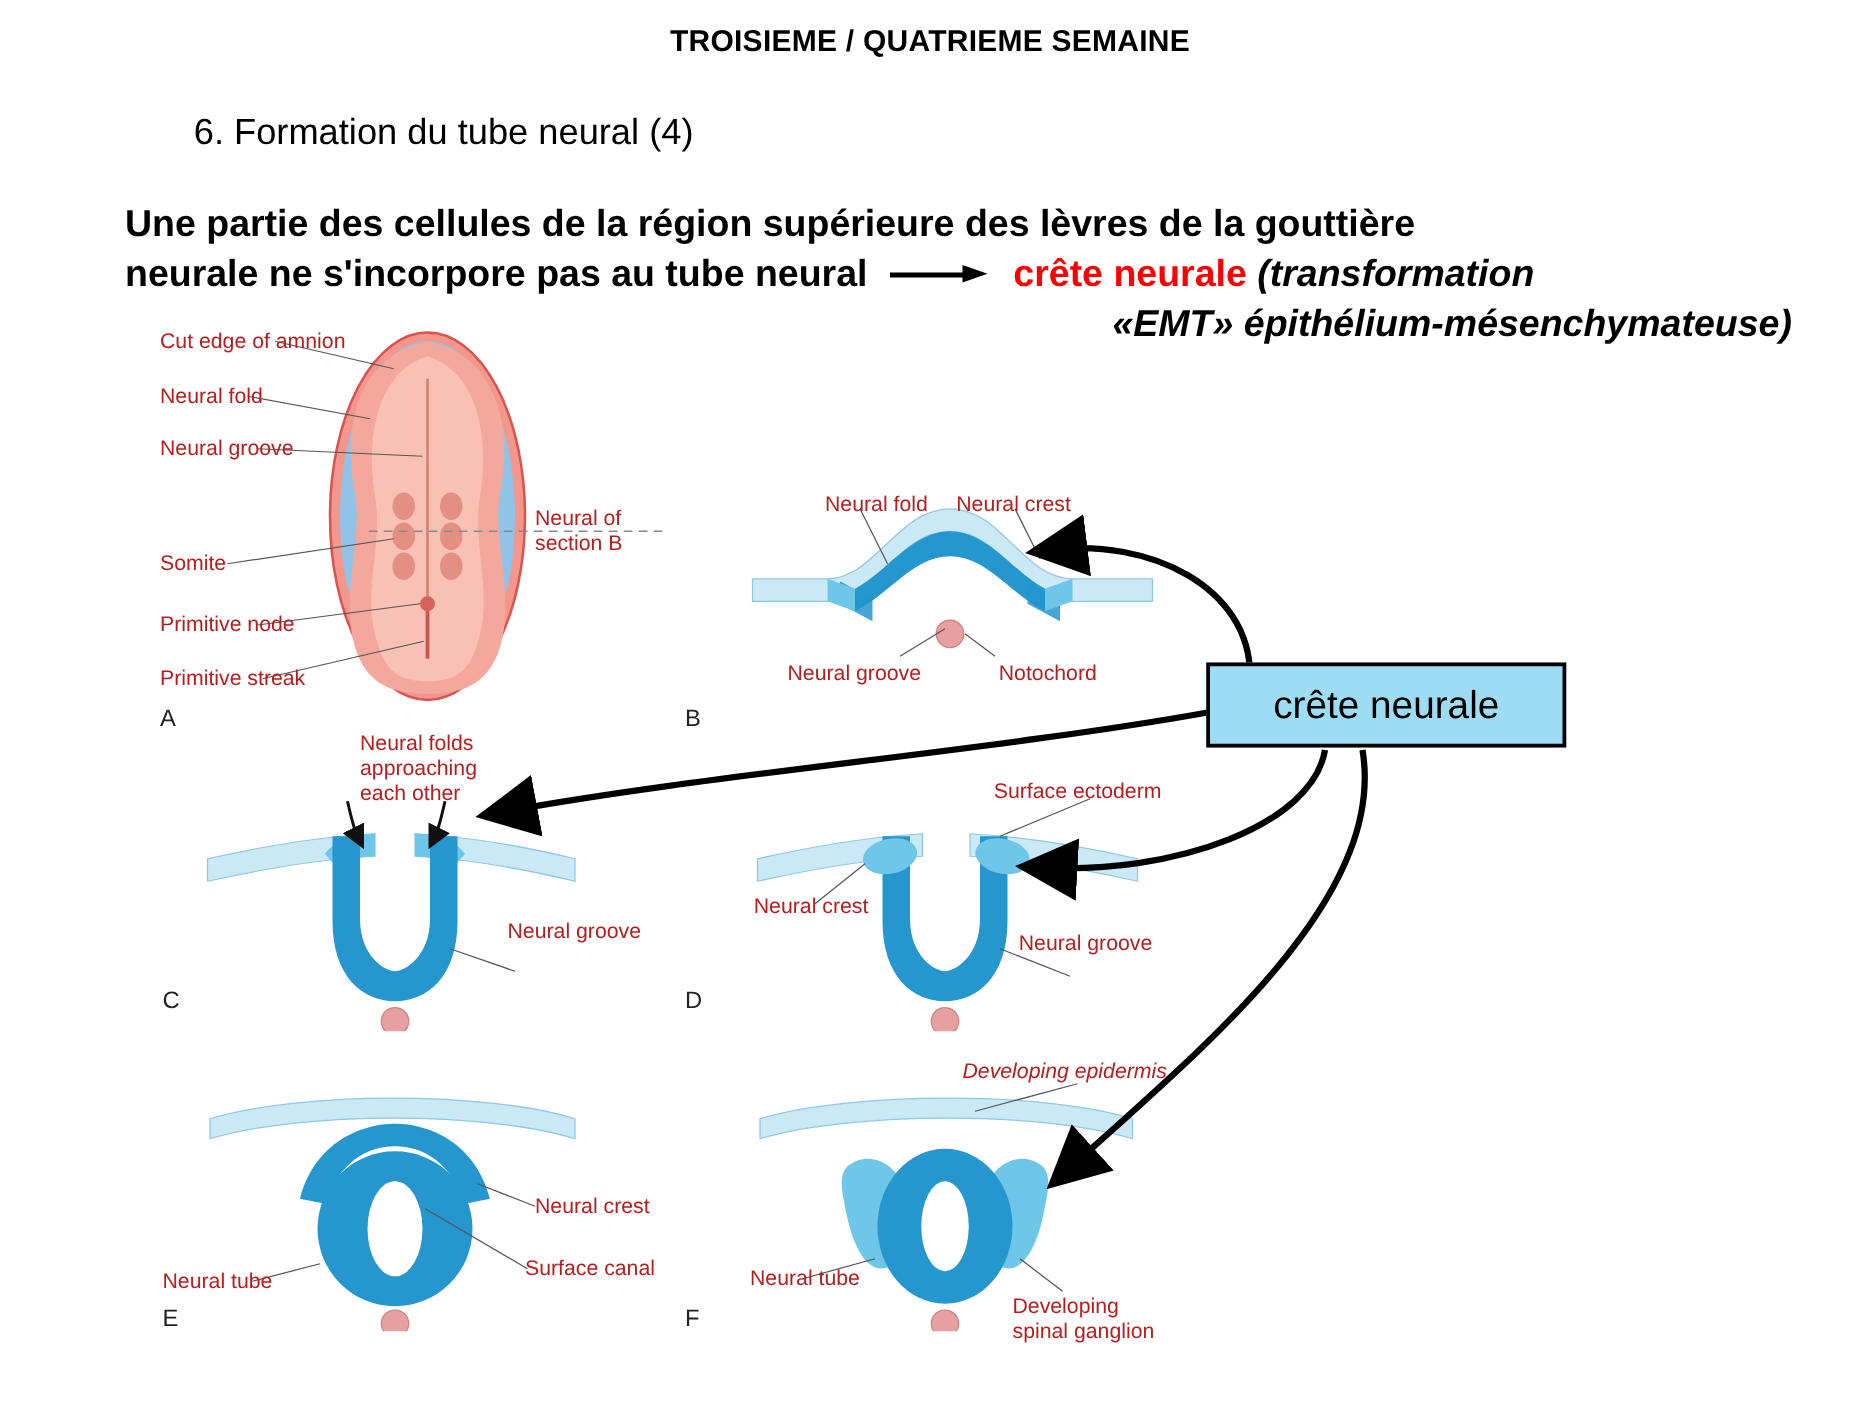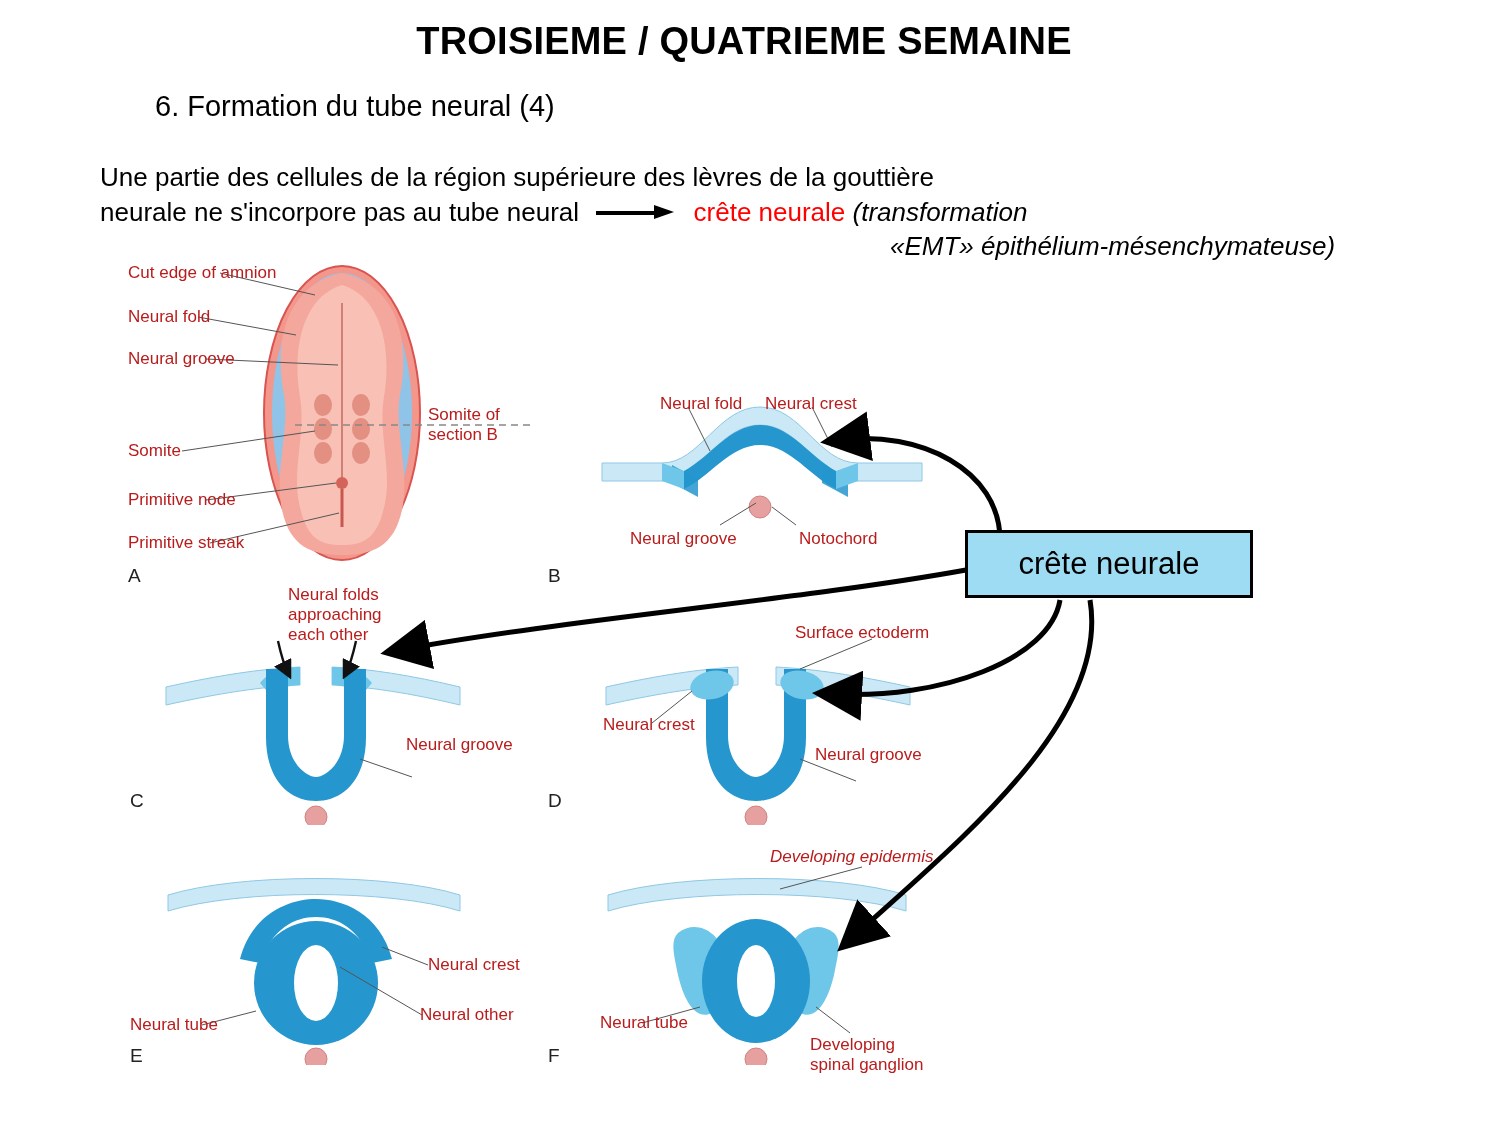--- a/index.html
+++ b/index.html
@@ -19,35 +19,36 @@
     position: absolute;
     left: 0; top: 0;
     width: 1500px;
     height: 1125px;
   }
   .title {
     position: absolute;
     left: 0; top: 20px;
     width: 1488px;
     text-align: center;
-    font-size: 38px;
+    font-size: 24px;
     font-weight: bold;
     letter-spacing: 0.2px;
   }
   .subtitle {
     position: absolute;
     left: 155px; top: 90px;
     font-size: 29px;
   }
   .para {
     position: absolute;
     left: 100px; top: 160px;
     width: 1330px;
-    font-size: 26px;
+    font-size: 30px;
     line-height: 1.33;
+    font-weight: bold;
   }
   .para .red {
     color: #ff0000;
   }
   .para .ital {
     font-style: italic;
   }
   .para-line2 {
     display: block;
     white-space: nowrap;
@@ -178,21 +179,21 @@
       <line x1="72" y1="196" x2="205" y2="176" stroke="#555" stroke-width="1"></line>
       <line x1="96" y1="245" x2="226" y2="228" stroke="#555" stroke-width="1"></line>
       <line x1="100" y1="288" x2="229" y2="258" stroke="#555" stroke-width="1"></line>
     </svg>
     <div class="fig-label" style="left:18px;top:8px;">Cut edge of amnion</div>
     <div class="fig-label" style="left:18px;top:52px;">Neural fold</div>
     <div class="fig-label" style="left:18px;top:94px;">Neural groove</div>
     <div class="fig-label" style="left:18px;top:186px;">Somite</div>
     <div class="fig-label" style="left:18px;top:235px;">Primitive node</div>
     <div class="fig-label" style="left:18px;top:278px;">Primitive streak</div>
-    <div class="fig-label" style="left:318px;top:150px;">Somite of</div>
+    <div class="fig-label" style="left:318px;top:150px;">Neural of</div>
     <div class="fig-label" style="left:318px;top:170px;">section B</div>
     <div class="panel-letter" style="left:18px;top:310px;">A</div>
 
     <svg width="330" height="180" viewBox="0 0 330 180" style="position:absolute;left:490px;top:130px;">
 
       <path d="M2 78 L62 78 C 100 78 118 22 160 22 C 202 22 218 78 258 78 L322 78 L322 96 L258 96 C 218 96 202 40 160 40 C 118 40 100 96 62 96 L2 96 Z" fill="#cbe8f7" stroke="#8fc8e4" stroke-width="1"></path>
 
       <path d="M84 86 C 110 72 130 40 160 40 C 190 40 210 72 236 86 L236 104 C 210 92 190 60 160 60 C 130 60 110 92 84 104 Z" fill="#2596ce"></path>
       <path d="M72 80 L98 94 L98 112 L72 98 Z" fill="#2596ce" opacity="0.85"></path>
       <path d="M222 80 L248 94 L248 112 L222 98 Z" fill="#2596ce" opacity="0.85"></path>
@@ -261,21 +262,21 @@
 
       <ellipse cx="156" cy="128" rx="62" ry="62" fill="#2596ce"></ellipse>
       <ellipse cx="156" cy="128" rx="22" ry="38" fill="#ffffff"></ellipse>
       <circle cx="156" cy="204" r="11" fill="#e7a0a0" stroke="#cf8383" stroke-width="1"></circle>
       <line x1="222" y1="92" x2="268" y2="110" stroke="#555" stroke-width="1"></line>
       <line x1="180" y1="112" x2="262" y2="160" stroke="#555" stroke-width="1"></line>
       <line x1="96" y1="156" x2="42" y2="170" stroke="#555" stroke-width="1"></line>
     </svg>
     <div class="fig-label" style="left:318px;top:700px;">Neural crest</div>
     <div class="fig-label" style="left:20px;top:760px;">Neural tube</div>
-    <div class="fig-label" style="left:310px;top:750px;">Neural other</div>
+    <div class="fig-label" style="left:310px;top:750px;">Surface canal</div>
     <div class="panel-letter" style="left:20px;top:790px;">E</div>
 
     <svg width="360" height="210" viewBox="0 0 360 210" style="position:absolute;left:490px;top:600px;">
       <path d="M8 40 C 80 18 236 18 306 40 L306 56 C 236 34 80 34 8 56 Z" fill="#cbe8f7" stroke="#8fc8e4" stroke-width="1"></path>
 
       <path d="M78 78 C 96 64 118 76 126 100 C 134 124 128 150 112 158 C 96 166 84 146 78 120 C 74 100 70 86 78 78 Z" fill="#6ec6e8"></path>
       <path d="M234 78 C 216 64 194 76 186 100 C 178 124 184 150 200 158 C 216 166 228 146 234 120 C 238 100 242 86 234 78 Z" fill="#6ec6e8"></path>
 
       <ellipse cx="156" cy="126" rx="54" ry="62" fill="#2596ce"></ellipse>
       <ellipse cx="156" cy="126" rx="19" ry="36" fill="#ffffff"></ellipse>

